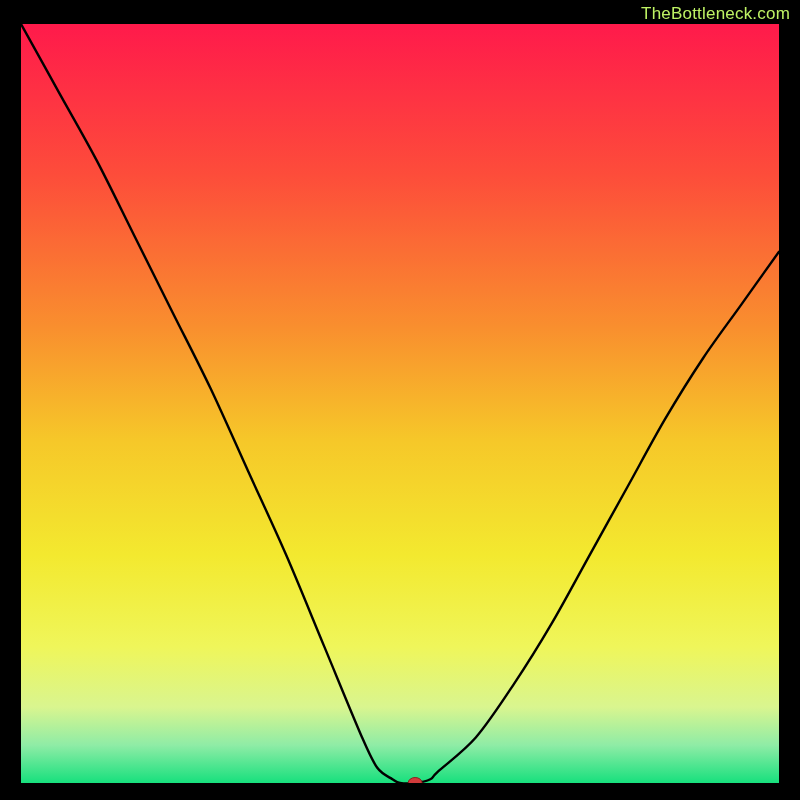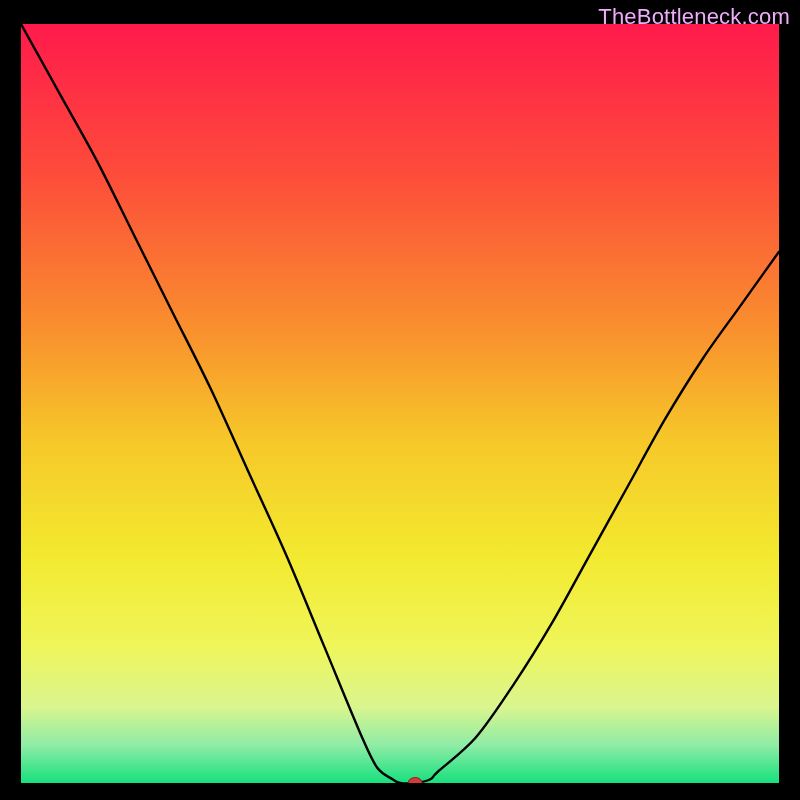--- a/index.html
+++ b/index.html
@@ -14,22 +14,22 @@
   .stage {
     position: relative;
     width: 800px;
     height: 800px;
     background: #000;
   }
   .attribution {
     position: absolute;
     top: 4px;
     right: 10px;
-    color: #f0abfc;
-    font-size: 22px;
+    color: #bef264;
+    font-size: 17px;
     font-weight: 400;
     letter-spacing: 0.2px;
     z-index: 20;
   }
   .plot-frame {
     position: absolute;
     left: 21px;
     top: 24px;
     width: 758px;
     height: 759px;

